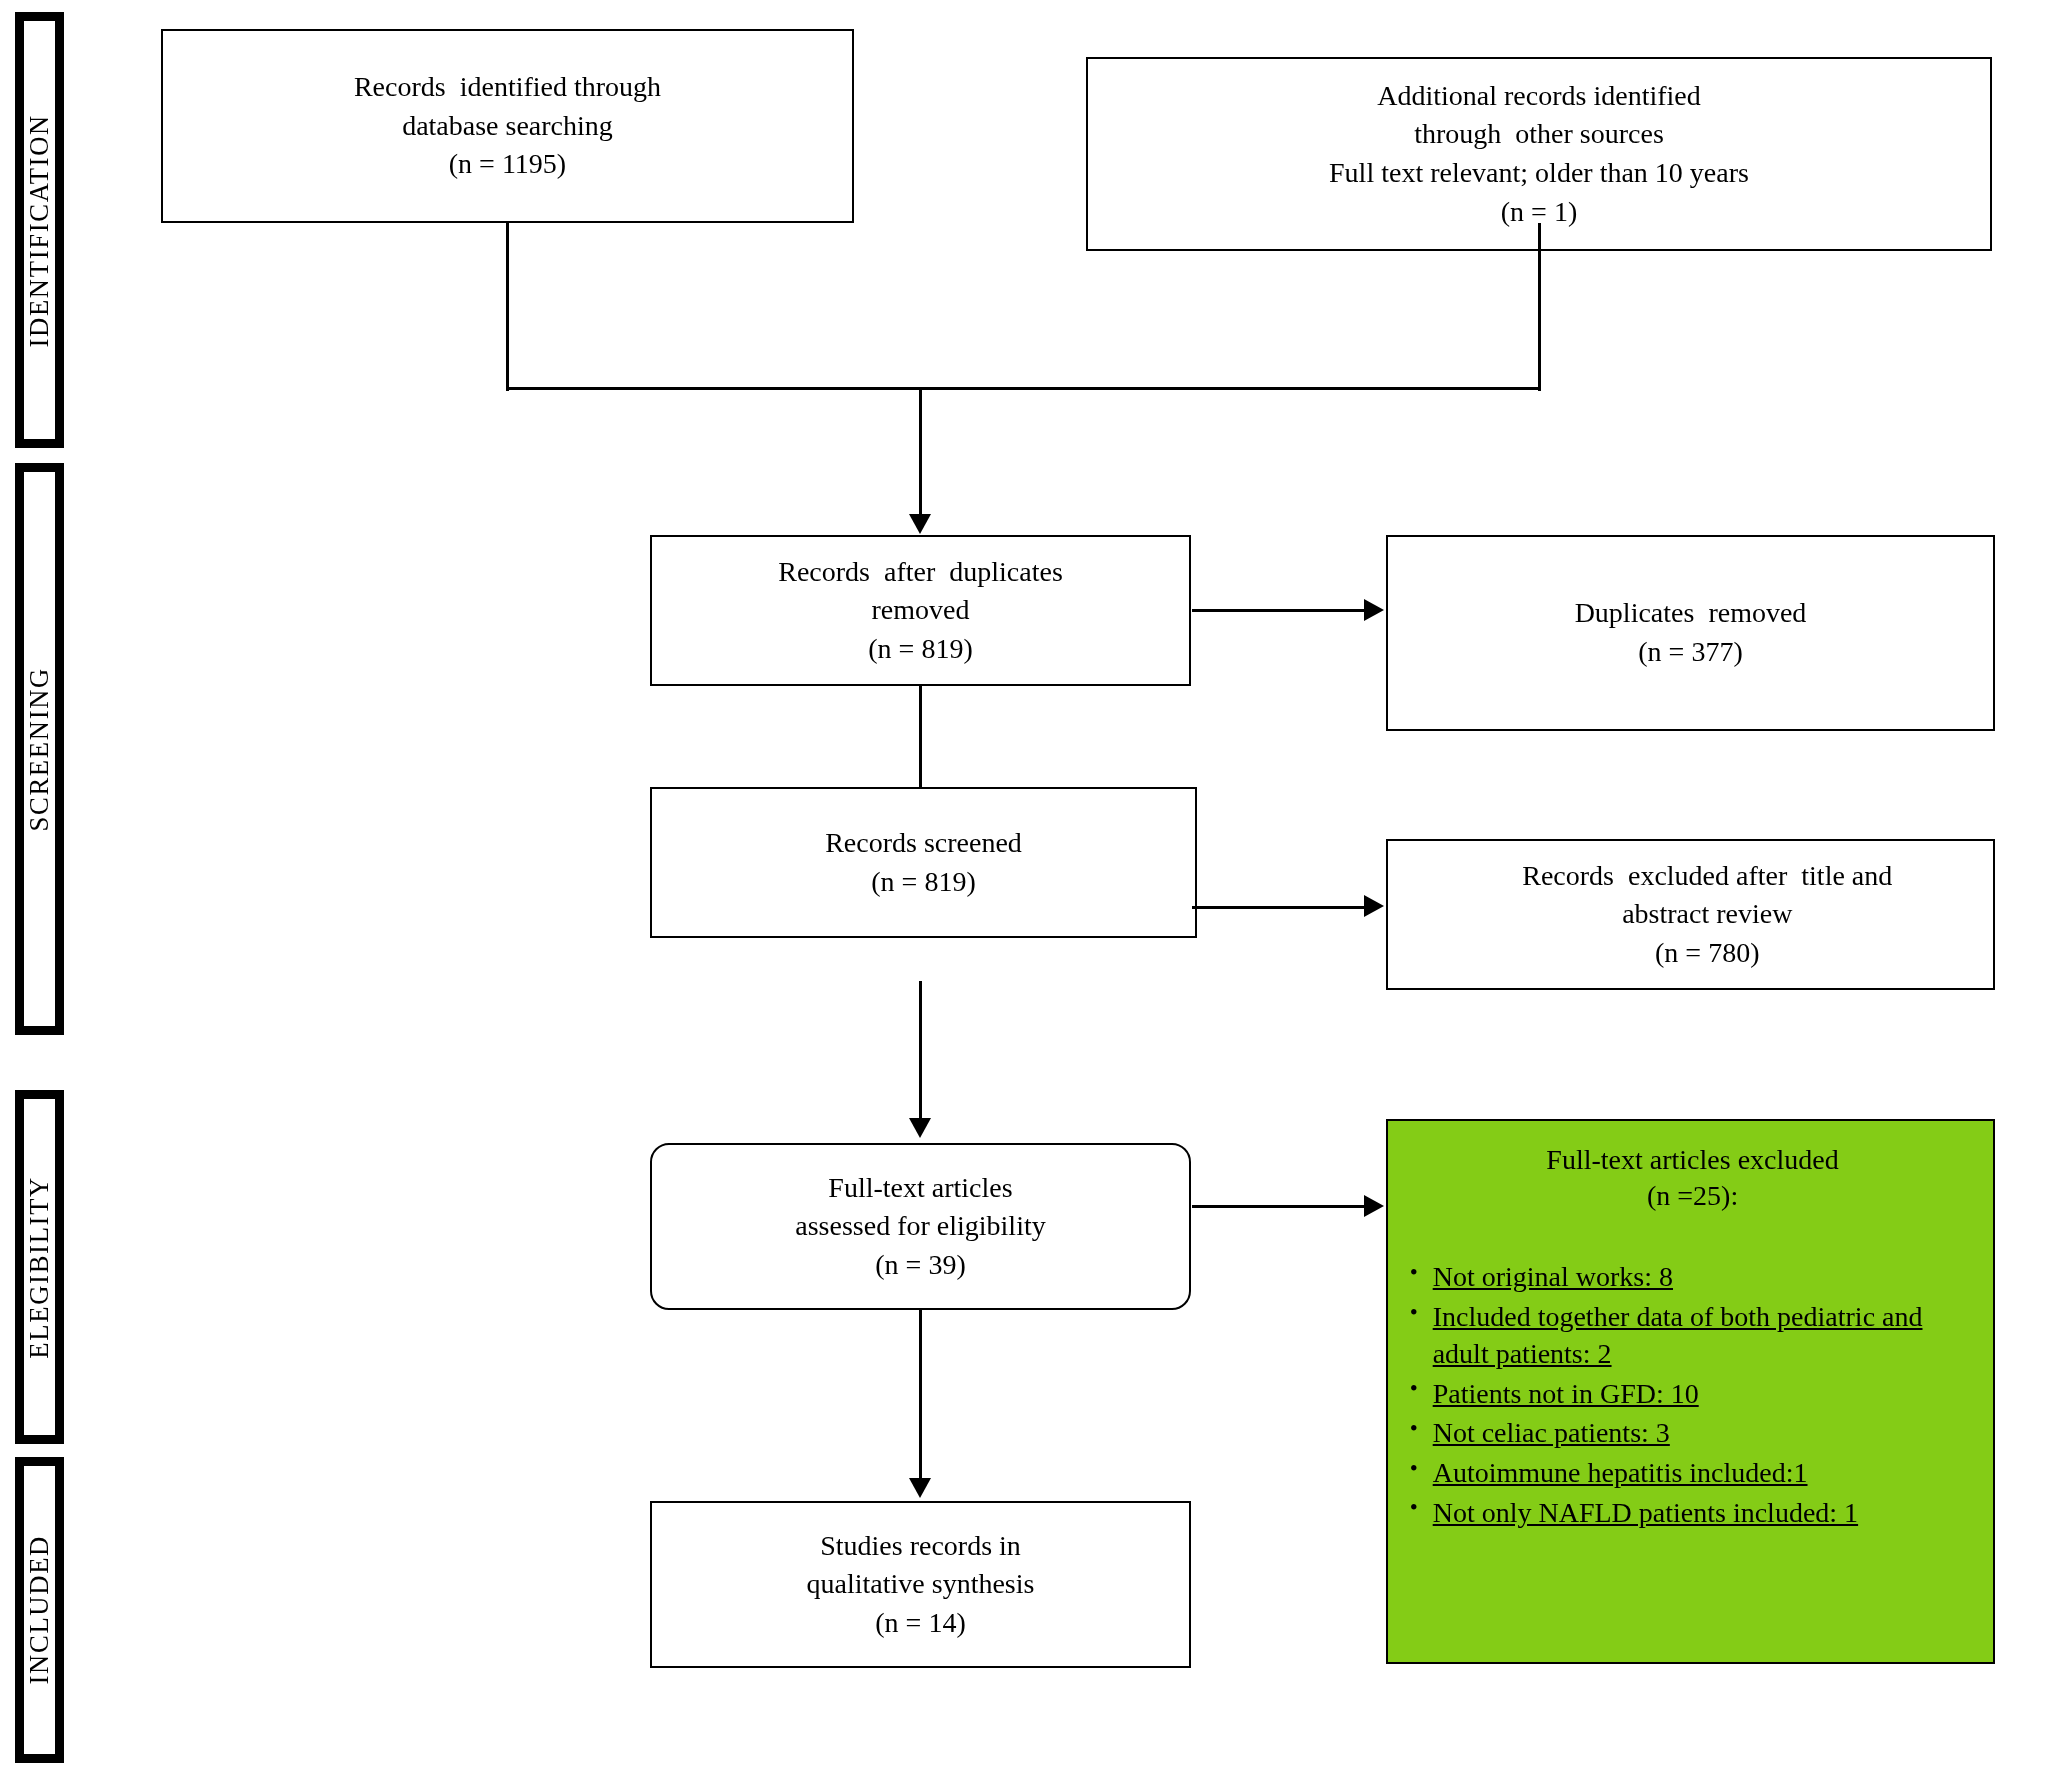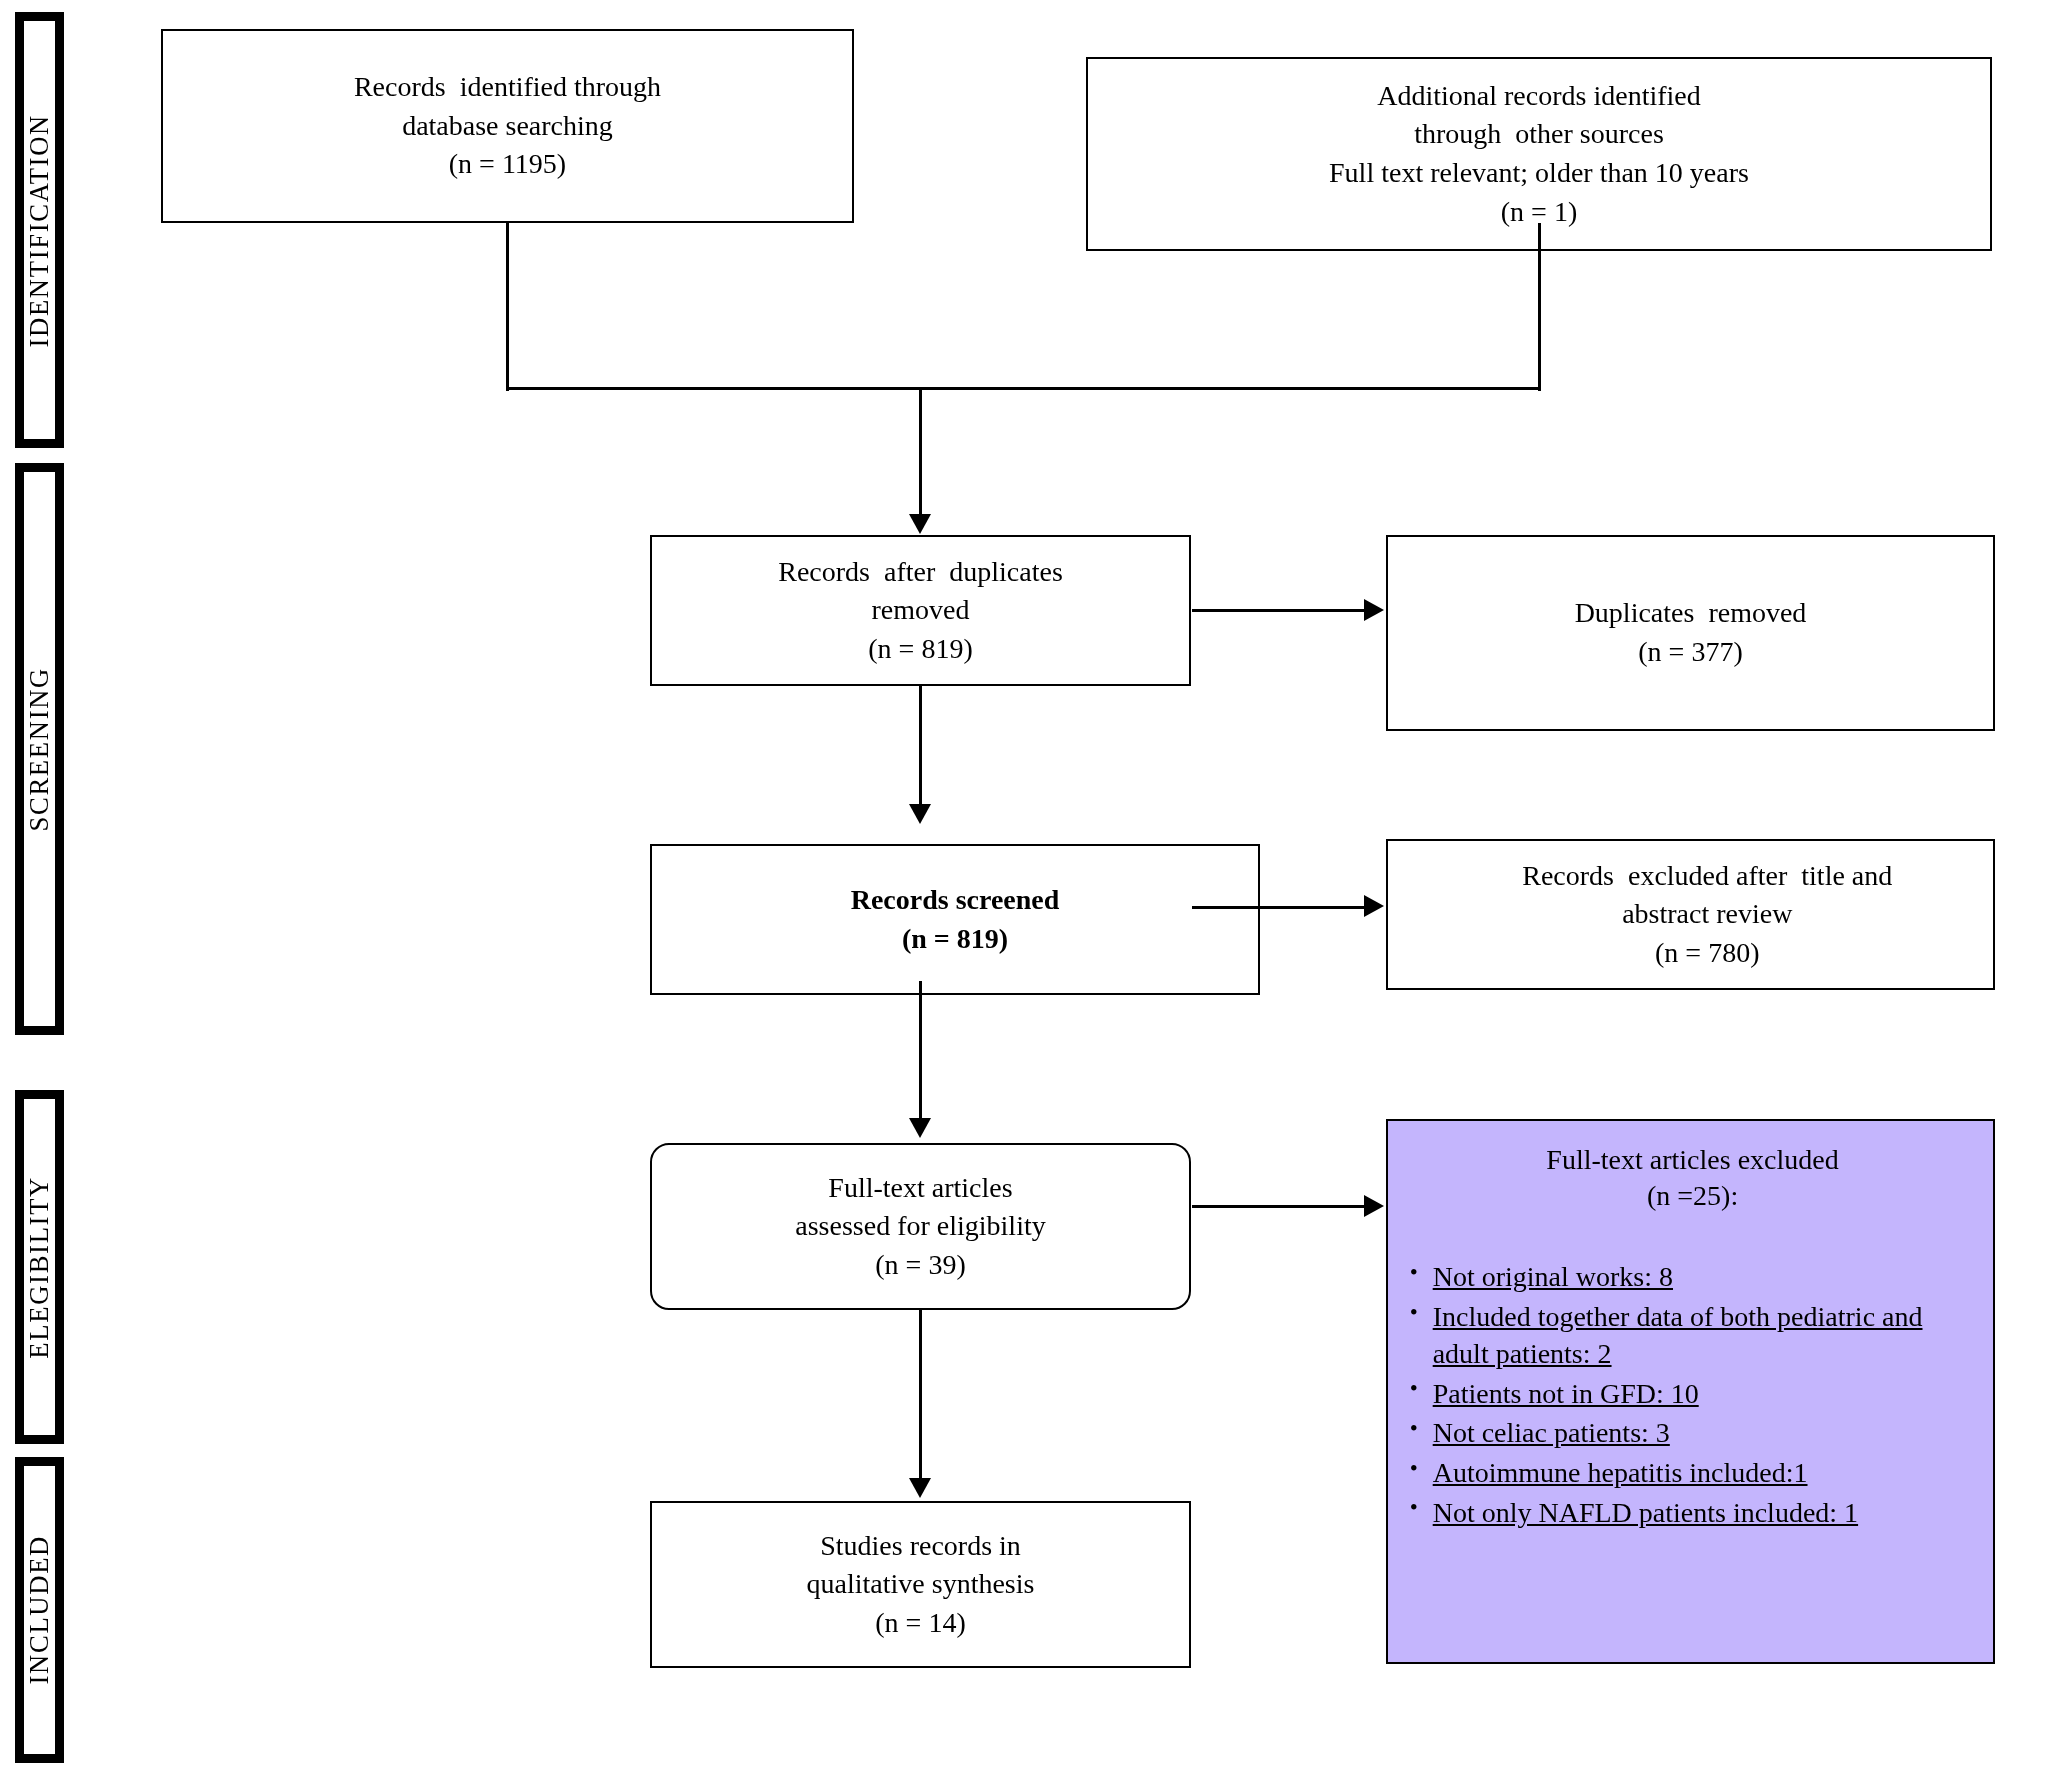--- a/index.html
+++ b/index.html
@@ -55,21 +55,21 @@
   }
   .flow-box .line {
     display: block;
     white-space: pre;
   }
 
   
   .excl-box {
     position: absolute;
     border: 2.7px solid #000000;
-    background: #c4b5fd;
+    background: #84cc16;
     box-sizing: border-box;
     font-size: 28px;
     line-height: 1.32;
     padding: 11px 13.6px 11px 17.7px;
     display: flex;
     flex-direction: column;
   }
   .excl-head {
     text-align: center;
     margin-top: 9.5px;
@@ -173,21 +173,21 @@
     <span class="line">Duplicates  removed</span>
     <span class="line">(n = 377)</span>
   </div>
 
   <div class="hline" style="left:1192px; top:609px; width:174px;"></div>
   <div class="arrow-right" style="left:1364px; top:599px;"></div>
 
   <div class="vline" style="left:919px; top:686px; height:119px;"></div>
   <div class="arrow-down" style="left:909px; top:804px;"></div>
 
-  <div class="flow-box" style="left:650px; top:844px; width:610px; height:151px;font-weight:bold;">
+  <div class="flow-box" style="left:650px; top:787px; width:547px; height:151px;">
     <span class="line">Records screened</span>
     <span class="line">(n = 819)</span>
   </div>
 
   <div class="flow-box" style="left:1386px; top:839px; width:609px; height:151px;padding-left:43px;">
     <span class="line">Records  excluded after  title and</span>
     <span class="line">abstract review</span>
     <span class="line">(n = 780)</span>
   </div>
 

